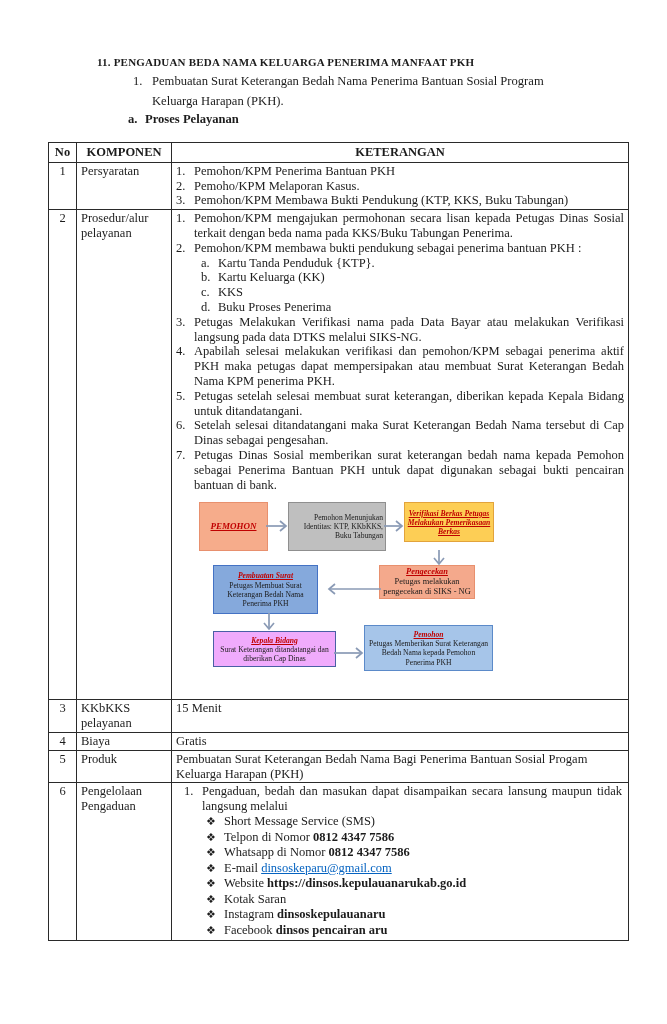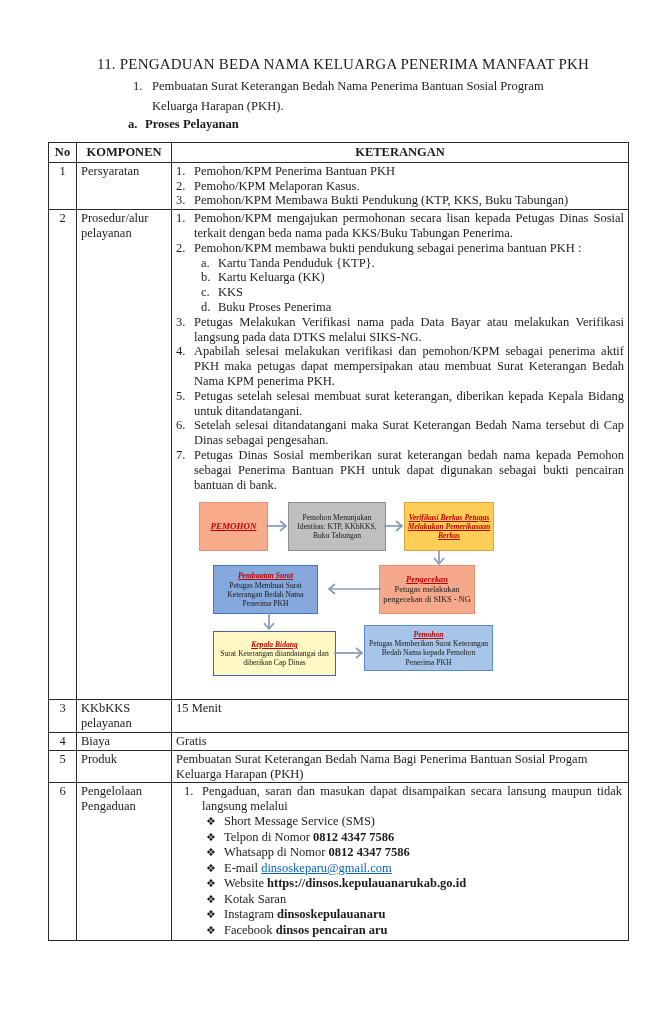--- a/index.html
+++ b/index.html
@@ -3,21 +3,21 @@
 <meta charset="utf-8">
 <style>
   html,body{margin:0;padding:0;background:#e8e8e8;}
   .page{
     position:relative;width:667px;height:1024px;background:#ffffff;
     font-family:"Liberation Serif","DejaVu Serif",serif;color:#1c1c1c;
     overflow:hidden;margin:0 auto;
   }
   
   .doc-head{position:absolute;top:56px;left:0;width:100%;}
-  .doc-title{margin-left:97px;font-size:15px;font-weight:normal;letter-spacing:.2px;}
+  .doc-title{margin-left:97px;font-size:11px;font-weight:bold;letter-spacing:.2px;}
   .doc-sub{margin-left:133px;margin-top:4px;display:flex;width:446px;font-size:12.6px;line-height:19.5px;}
   .doc-sub .n{flex:0 0 19px;}
   .doc-sub .t{flex:1;}
   .doc-section{margin-left:128px;margin-top:1px;display:flex;font-size:12.6px;font-weight:bold;}
   .doc-section .n{flex:0 0 17px;}
   
   table.svc{
     position:absolute;top:142px;left:48px;width:580px;
     border-collapse:collapse;table-layout:fixed;
     font-size:12.5px;line-height:14.8px;
@@ -47,25 +47,25 @@
   
   .flow{position:relative;height:200px;margin-top:6px;}
   .fbox{
     position:absolute;display:flex;flex-direction:column;align-items:center;justify-content:center;
     text-align:center;font-size:7.6px;line-height:9.2px;padding:2px;box-sizing:border-box;
   }
   .ftitle{color:#C00000;font-weight:bold;font-style:italic;text-decoration:underline;}
   .fbody{color:#1a1a1a;}
   .b-pemohon{left:23px;top:4px;width:69px;height:49px;background:#F6AC8B;border:1.5px solid #E8906E;}
   .b-pemohon .ftitle{font-size:9px;}
-  .b-identitas{left:112px;top:4px;width:98px;height:49px;background:#BFBFBF;border:1px solid #8F8F8F;}
-  .b-verifikasi{left:228px;top:4px;width:90px;height:49px;background:#FDCE55;border:1px solid #E2A33C;}
+  .b-identitas{left:112px;top:4px;width:98px;height:49px;background:#BFBFBF;border:1px solid #8F8F8F;text-align:right;}
+  .b-verifikasi{left:228px;top:4px;width:90px;height:40px;background:#FDCE55;border:1px solid #E2A33C;}
   .b-pembuatan{left:37px;top:67px;width:105px;height:49px;background:#85A9DC;border:1px solid #4472C4;}
-  .b-pengecekan{left:203px;top:67px;width:96px;height:49px;background:#F4A98C;border:1px solid #E8906E;font-size:8.4px;line-height:10px;}
-  .b-kepala{left:37px;top:133px;width:123px;height:45px;background:#fef9c3;border:1px solid #4A5FA5;}
+  .b-pengecekan{left:203px;top:67px;width:96px;height:34px;background:#F4A98C;border:1px solid #E8906E;font-size:8.4px;line-height:10px;}
+  .b-kepala{left:37px;top:133px;width:123px;height:36px;background:#f0abfc;border:1px solid #4A5FA5;}
   .b-pemohon2{left:188px;top:127px;width:129px;height:46px;background:#A6C5E9;border:1px solid #5B8AC9;}
   svg.arr{position:absolute;overflow:visible;}
   svg.arr line,svg.arr polyline{stroke:#8a9ab5;stroke-width:1.7;fill:none;}
 </style>
 </head>
 <body>
 
 <div class="page">
 
   <div class="doc-head">
@@ -235,21 +235,21 @@
       <td>Produk</td>
       <td>Pembuatan Surat Keterangan Bedah Nama Bagi Penerima Bantuan Sosial Progam Keluarga Harapan (PKH)</td>
     </tr>
 
     <tr>
       <td class="no">6</td>
       <td>Pengelolaan Pengaduan</td>
       <td>
         <div class="intro">
           <span class="n">1.</span>
-          <span class="t">Pengaduan, saran dan masukan dapat disampaikan secara lansung maupun tidak langsung melalui</span>
+          <span class="t">Pengaduan, bedah dan masukan dapat disampaikan secara lansung maupun tidak langsung melalui</span>
         </div>
         <div class="chlist">
           <div class="ch">
                 <span class="b">❖</span>
                 <span class="txt"><span>Short Message Service (SMS)</span></span>
               </div>
           <div class="ch">
                 <span class="b">❖</span>
                 <span class="txt"><span>Telpon di Nomor </span><span class="val">0812 4347 7586</span></span>
               </div>

